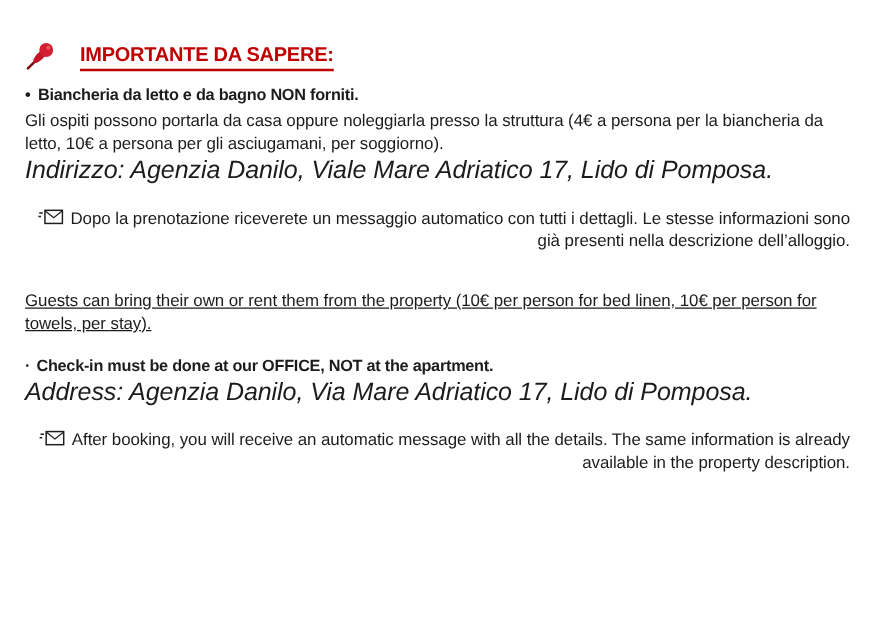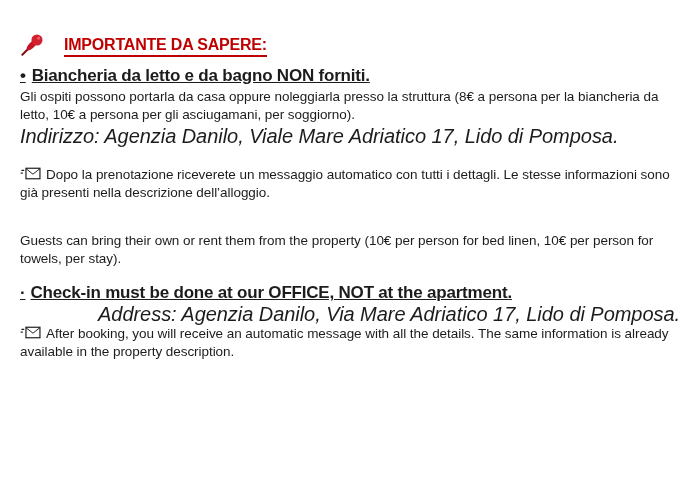--- a/index.html
+++ b/index.html
@@ -33,62 +33,61 @@
     font-size: 16px;
     line-height: 19px;
     font-weight: bold;
     letter-spacing: -0.2px;
     color: #c00000;
     border-bottom: 2px solid #c00000;
     padding-bottom: 1px;
   }
   .point {
     font-weight: bold;
-    font-size: 17px;
+    font-size: 13px;
     line-height: 21px;
     letter-spacing: -0.2px;
     margin: 0 0 2px 0;
-    text-decoration: underline;
   }
   .bullet-marker { margin-right: 6px; }
   .small-dot .bullet-marker { margin-right: 5px; }
   .detail { margin: 0 0 3px 0; }
   .address {
     font-style: italic;
     font-size: 20px;
     margin: 0 0 21px 0;
   }
-  .note { margin: 0 0 30px 0; }
+  .note { margin: 0 0 30px 0; text-align: right; }
   .env {
     vertical-align: -2px;
     margin-right: 5px;
   }
   #section-english .heading-row { margin-bottom: 14px; }
-  #section-english .detail { margin-bottom: 14px; }
-  #section-english .address { margin-bottom: 2px; text-align: right; }
+  #section-english .detail { margin-bottom: 14px; text-decoration: underline; }
+  #section-english .address { margin-bottom: 20px; }
   #section-english .note { margin-bottom: 0; }
 </style>
 </head>
 <body>
 
 <div class="page">
 
   <div class="section" id="section-italian">
     <div class="heading-row">
       <svg class="pin" width="24" height="24" viewBox="0 0 26 26" aria-hidden="true">
         <path d="M2.5 23.5 L11.2 15" stroke="#7c1010" stroke-width="2.2" stroke-linecap="round" fill="none"></path>
         <ellipse cx="13" cy="13" rx="7.6" ry="3.2" transform="rotate(-45 13 13)" fill="#c41425"></ellipse>
         <rect x="13.2" y="8.4" width="5.6" height="4" transform="rotate(-45 16 10.4)" fill="#c41425"></rect>
         <circle cx="18.4" cy="7.6" r="6" fill="#d32030"></circle>
         <circle cx="20.2" cy="5.6" r="1.7" fill="#ea6570" opacity="0.85"></circle>
       </svg>
       <span class="heading-text">IMPORTANTE DA SAPERE:</span>
     </div>
     <div class="point"><span class="bullet-marker">•</span><span>Biancheria da letto e da bagno NON forniti.</span></div>
-    <div class="detail">Gli ospiti possono portarla da casa oppure noleggiarla presso la struttura (8€ a persona per la biancheria da letto, 10€ a persona per gli asciugamani, per soggiorno).</div>
+    <div class="detail">Gli ospiti possono portarla da casa oppure noleggiarla presso la struttura (4€ a persona per la biancheria da letto, 10€ a persona per gli asciugamani, per soggiorno).</div>
     <div class="address">Indirizzo: Agenzia Danilo, Viale Mare Adriatico 17, Lido di Pomposa.</div>
     <div class="note"><svg class="env" width="21" height="15" viewBox="0 0 30 21" aria-hidden="true">
         <path d="M2 6 h4 M1 10 h3" stroke="#1f1f1f" stroke-width="1.6" fill="none"></path>
         <rect x="8.5" y="3" width="20" height="15" fill="none" stroke="#1f1f1f" stroke-width="1.7"></rect>
         <path d="M8.5 3.5 L18.5 11.5 L28.5 3.5" fill="none" stroke="#1f1f1f" stroke-width="1.4"></path>
       </svg><span>Dopo la prenotazione riceverete un messaggio automatico con tutti i dettagli. Le stesse informazioni sono già presenti nella descrizione dell’alloggio.</span></div>
   </div>
 
   <div class="section" id="section-english">
     <div class="detail">Guests can bring their own or rent them from the property (10€ per person for bed linen, 10€ per person for towels, per stay).</div>

